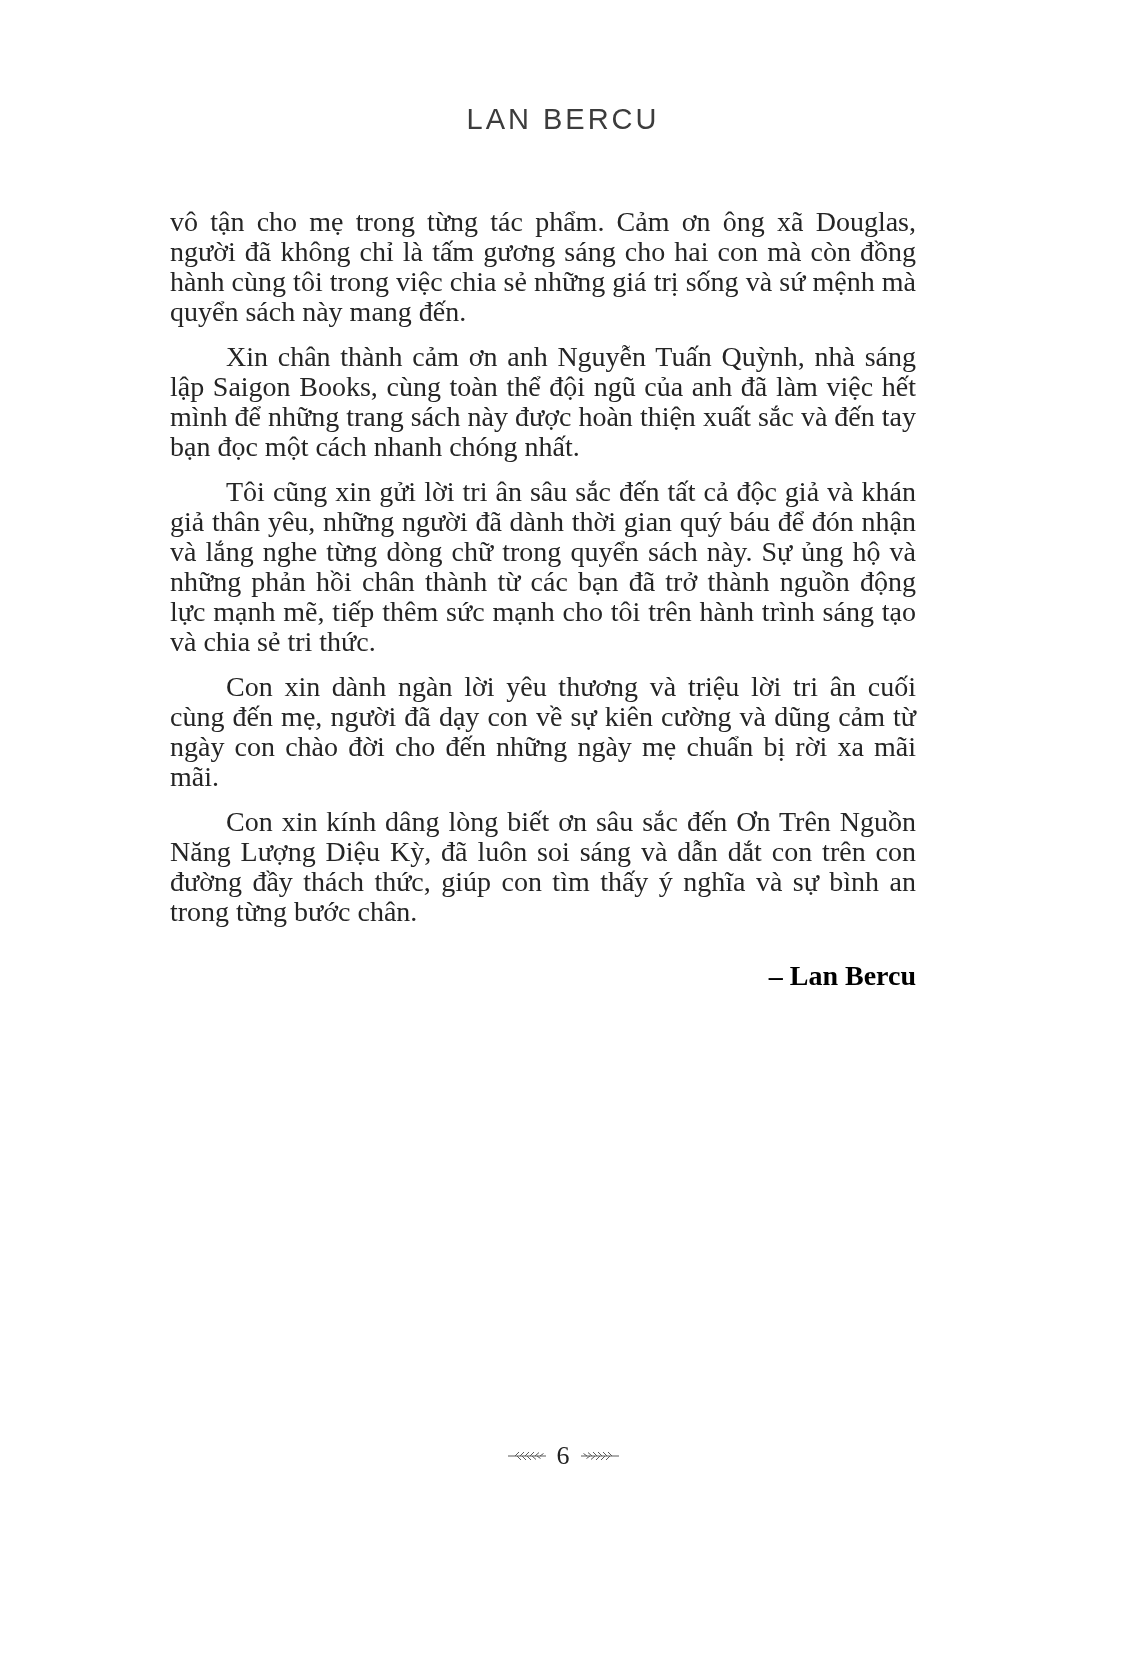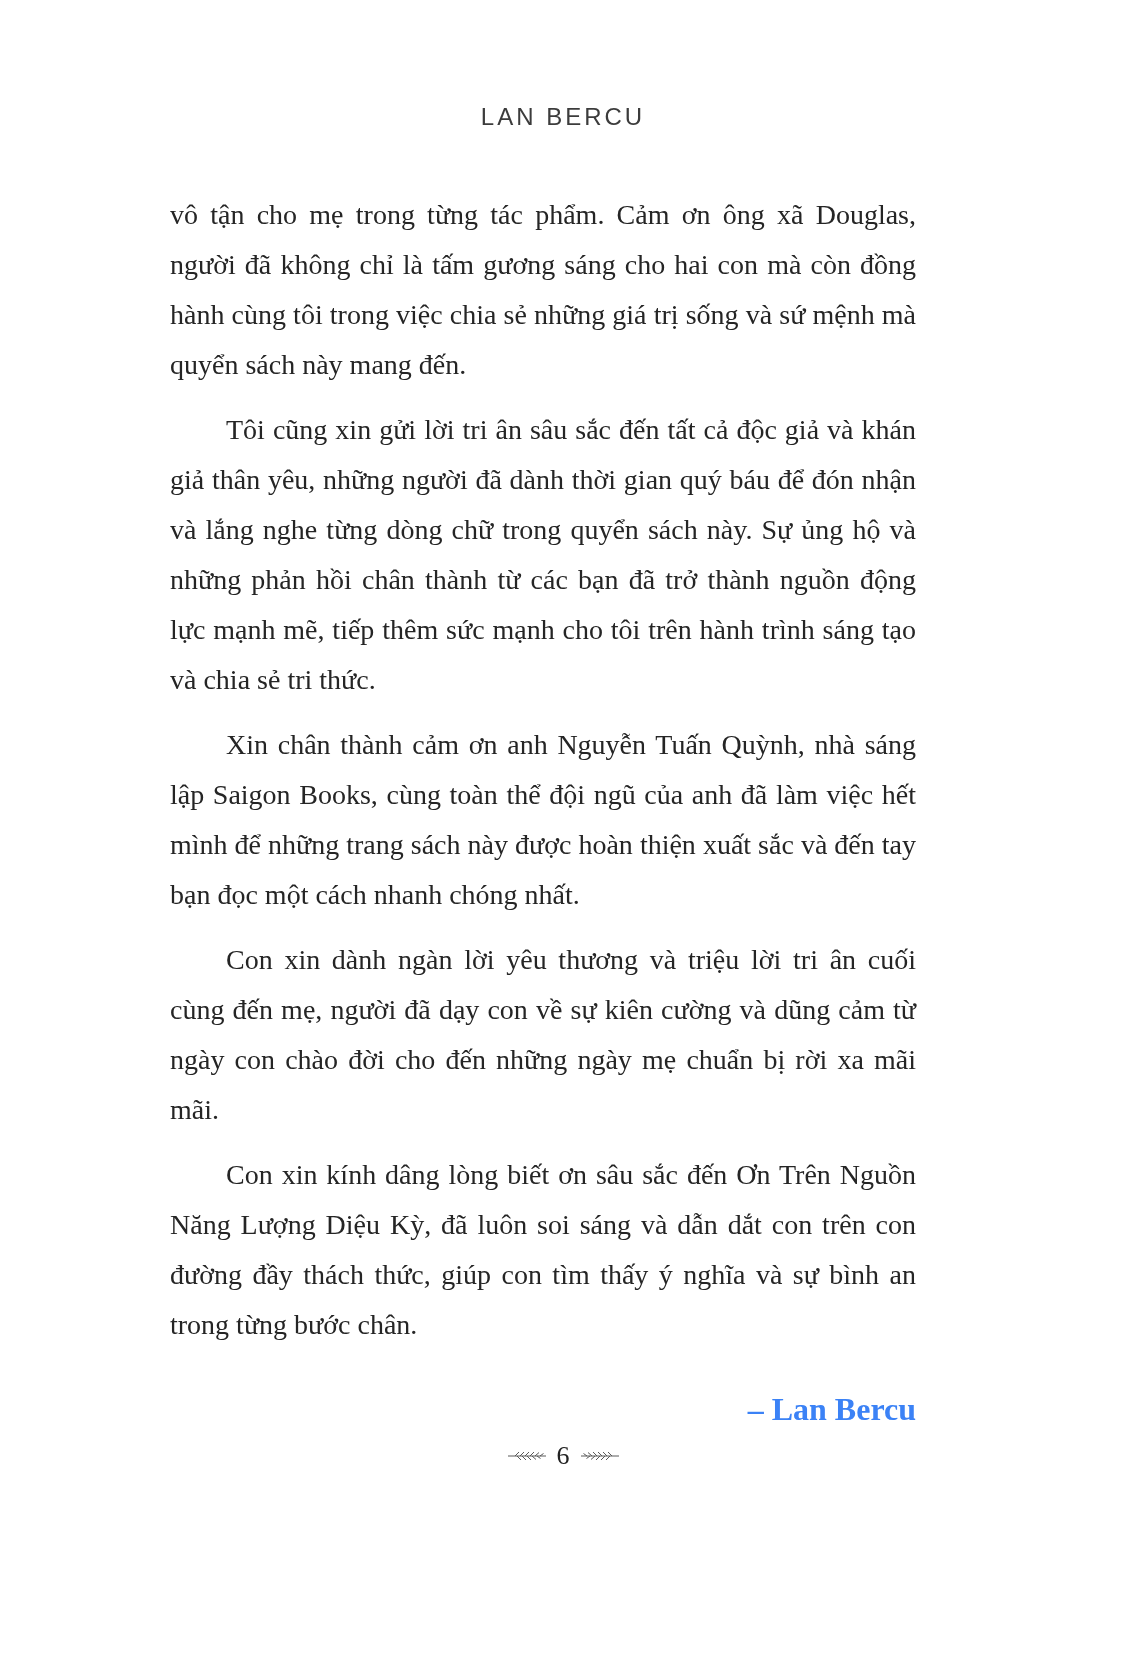--- a/index.html
+++ b/index.html
@@ -16,42 +16,42 @@
     overflow: hidden;
   }
   .running-head {
     position: absolute;
     top: 103px;
     left: 0;
     width: 100%;
     text-align: center;
     font-family: "Liberation Sans", "DejaVu Sans", sans-serif;
     font-weight: 300;
-    font-size: 24px;
+    font-size: 29px;
     letter-spacing: 3px;
     color: #3c3c3c;
   }
   .body-text {
     position: absolute;
-    top: 190px;
+    top: 207px;
     left: 170px;
     width: 746px;
     text-align: justify;
     font-size: 28px;
-    line-height: 50px;
+    line-height: 30px;
     color: #252525;
   }
   .para { text-indent: 56px; margin-bottom: 15px; }
   .para.no-indent { text-indent: 0; }
   .signature {
     text-align: right;
     font-weight: bold;
-    font-size: 32px;
+    font-size: 28px;
     margin-top: 34px;
-    color: #3b82f6;
+    color: #000000;
   }
   .page-footer {
     position: absolute;
     top: 1443px;
     left: 0;
     width: 100%;
     display: flex;
     align-items: center;
     justify-content: center;
     gap: 10px;
@@ -68,22 +68,22 @@
 <body>
 
 <div class="page">
 
   <header class="running-head">
     <span>LAN BERCU</span>
   </header>
 
   <main class="body-text">
     <p class="para no-indent">vô tận cho mẹ trong từng tác phẩm. Cảm ơn ông xã Douglas, người đã không chỉ là tấm gương sáng cho hai con mà còn đồng hành cùng tôi trong việc chia sẻ những giá trị sống và sứ mệnh mà quyển sách này mang đến.</p>
+    <p class="para">Xin chân thành cảm ơn anh Nguyễn Tuấn Quỳnh, nhà sáng lập Saigon Books, cùng toàn thể đội ngũ của anh đã làm việc hết mình để những trang sách này được hoàn thiện xuất sắc và đến tay bạn đọc một cách nhanh chóng nhất.</p>
     <p class="para">Tôi cũng xin gửi lời tri ân sâu sắc đến tất cả độc giả và khán giả thân yêu, những người đã dành thời gian quý báu để đón nhận và lắng nghe từng dòng chữ trong quyển sách này. Sự ủng hộ và những phản hồi chân thành từ các bạn đã trở thành nguồn động lực mạnh mẽ, tiếp thêm sức mạnh cho tôi trên hành trình sáng tạo và chia sẻ tri thức.</p>
-    <p class="para">Xin chân thành cảm ơn anh Nguyễn Tuấn Quỳnh, nhà sáng lập Saigon Books, cùng toàn thể đội ngũ của anh đã làm việc hết mình để những trang sách này được hoàn thiện xuất sắc và đến tay bạn đọc một cách nhanh chóng nhất.</p>
     <p class="para">Con xin dành ngàn lời yêu thương và triệu lời tri ân cuối cùng đến mẹ, người đã dạy con về sự kiên cường và dũng cảm từ ngày con chào đời cho đến những ngày mẹ chuẩn bị rời xa mãi mãi.</p>
     <p class="para">Con xin kính dâng lòng biết ơn sâu sắc đến Ơn Trên Nguồn Năng Lượng Diệu Kỳ, đã luôn soi sáng và dẫn dắt con trên con đường đầy thách thức, giúp con tìm thấy ý nghĩa và sự bình an trong từng bước chân.</p>
     <p class="signature">– Lan Bercu</p>
   </main>
 
   <footer class="page-footer">
     <span class="flourish">
       <svg width="40" height="14" viewBox="0 0 40 14" aria-hidden="true">
         <path d="M1 7 H39" stroke="#5a5a5a" stroke-width="1" fill="none"></path>
         <path d="M8 7 L12 3 M13 7 L17 3 M18 7 L22 3 M23 7 L27 3 M28 7 L32 3.5 M33 7 L36.5 4.5" stroke="#5a5a5a" stroke-width="1" fill="none"></path>

